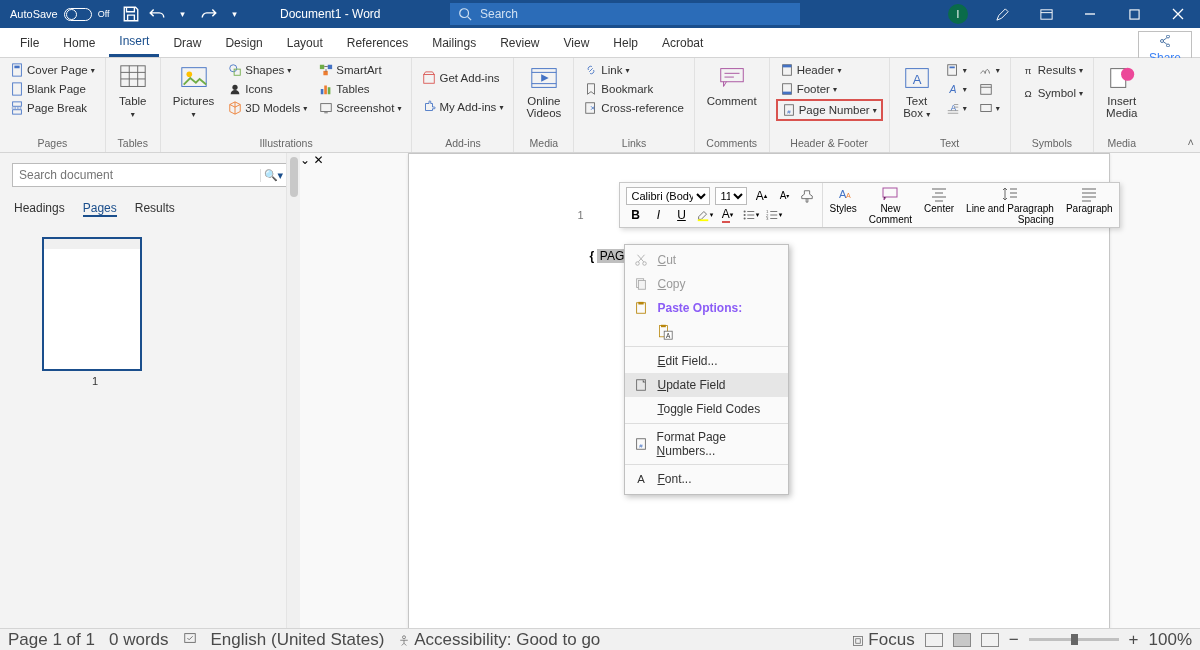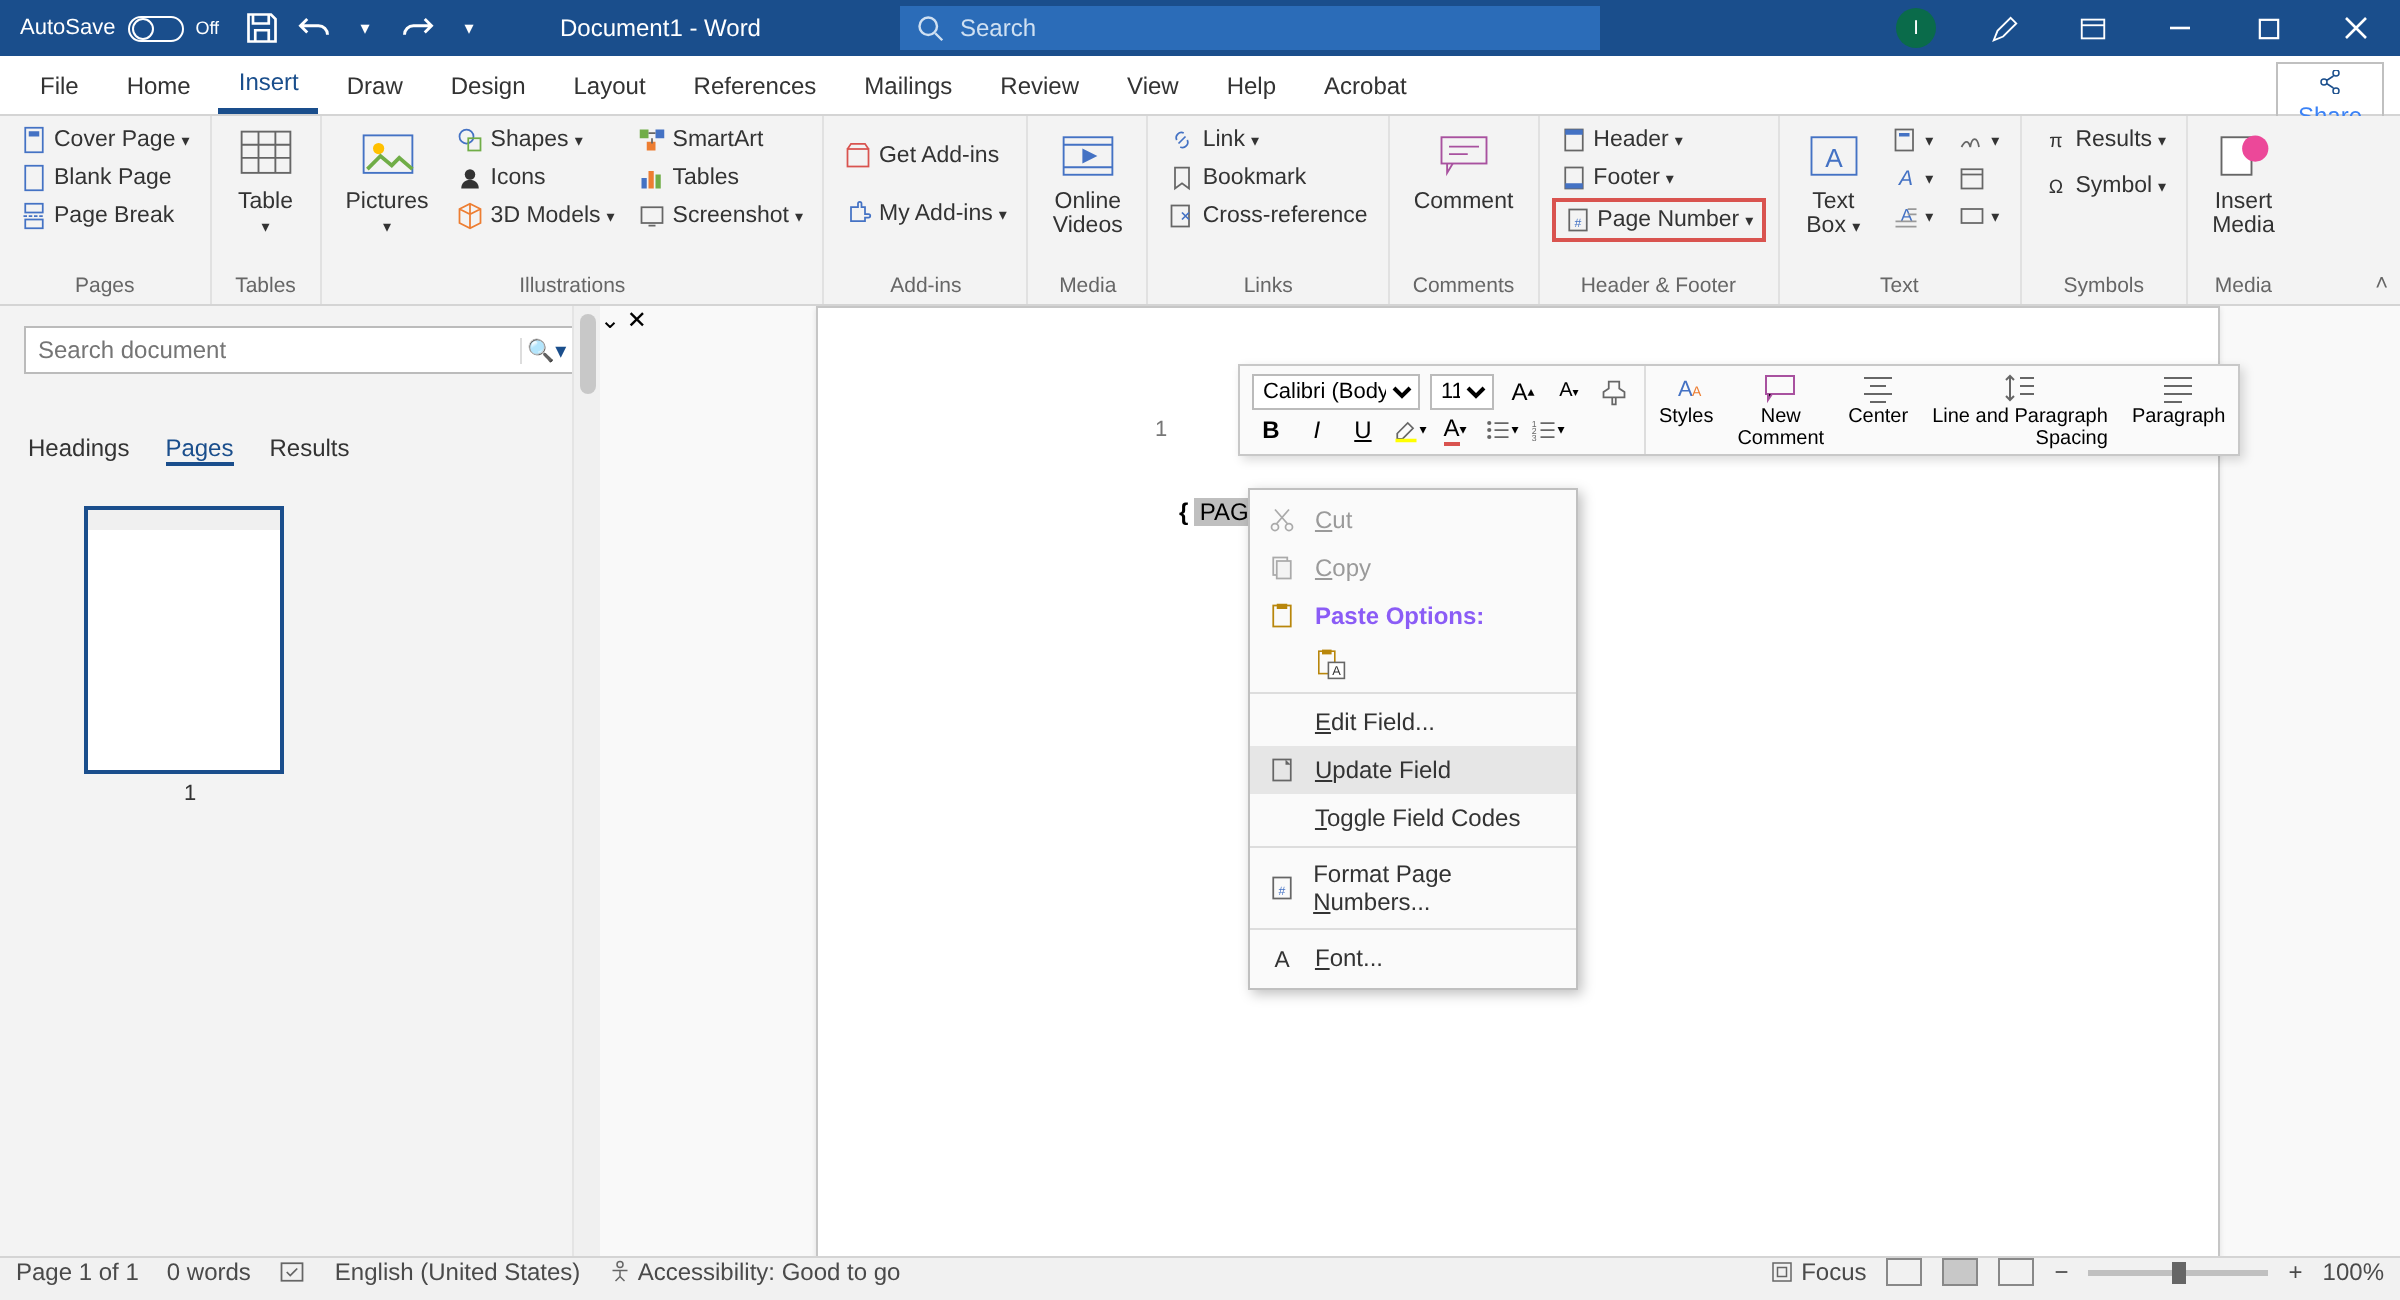--- a/index.html
+++ b/index.html
@@ -28,21 +28,21 @@
 .rbtn.big { flex-direction:column; text-align:center; width:auto; padding:2px 6px; gap:2px; }
 .rbtn.big .ic { width:30px; height:30px; }
 .ic { width:14px; height:14px; display:inline-flex; align-items:center; justify-content:center; }
 .ic svg { width:100%; height:100%; }
 .col { display:flex; flex-direction:column; gap:1px; }
 .collapse-arrow { position:absolute; right:6px; bottom:4px; font-size:11px; color:#666; cursor:pointer;}
 .pghdr-hl { border:2px solid #d9534f; }
 .workspace { position:absolute; top:153px; left:0; right:0; bottom:22px; display:flex; background:#f9f9f9; }
 .navpane { width:300px; background:#f3f3f3; border-right:1px solid #d4d4d4; padding:10px 12px; }
 .navpane h2 { font-size:18px; font-weight:400; color:#333; margin-bottom:10px; }
-.navsearch { display:flex; border:1px solid #bbb; background:#fff; height:24px; align-items:center; margin-bottom:26px;}
+.navsearch { display:flex; border:1px solid #bbb; background:#fff; height:24px; align-items:center; margin-bottom:10px;}
 .navsearch input { border:none; flex:1; padding:0 6px; font-size:12px; outline:none;}
 .navsearch .sbtn { width:26px; text-align:center; color:#1a4e8c; border-left:1px solid #ddd; font-size:11px;}
 .navtabs { display:flex; gap:18px; font-size:12px; color:#333; padding:4px 2px;}
 .navtabs .nt.active { color:#1a4e8c; border-bottom:2px solid #1a4e8c; }
 .thumb { width:100px; height:134px; border:2px solid #1a4e8c; background:#fff; margin:16px 0 0 30px; position:relative;}
 .thumb .header-bar { height:10px; background:#f0f0f0;}
 .thumb::after{content:attr(data-pg);position:absolute;bottom:-18px;left:48px;font-size:11px;color:#333;}
 .scrollstub { width:14px; background:#f0f0f0; border-left:1px solid #e4e4e4; position:absolute; left:286px; top:0; bottom:0;}
 .scrollstub .thumbbar{ width:8px; height:40px; background:#c8c8c8; margin:4px auto 0; border-radius:4px;}
 .canvas { flex:1; position:relative; background:#f9f9f9; overflow:hidden;}
@@ -59,21 +59,21 @@
 .minitool .stack { display:flex; flex-direction:column; align-items:center; padding:2px 6px; font-size:10px; cursor:pointer;}
 .minitool .stack .ic { width:18px; height:18px;}
 .ctxmenu { position:absolute; left:215px; top:90px; width:165px; background:#fafafa; border:1px solid #c0c0c0; box-shadow:2px 2px 6px rgba(0,0,0,.25); padding:3px 0;}
 .ctxmenu .mi { display:flex; align-items:center; gap:8px; padding:4px 8px 4px 8px; font-size:12px; color:#333; cursor:pointer;}
 .ctxmenu .mi.dis { color:#9a9a9a; cursor:default;}
 .ctxmenu .mi.sect { font-weight:bold; color:#8b5cf6; cursor:default;}
 .ctxmenu .mi.hover { background:#e6e6e6;}
 .ctxmenu .sep { height:1px; background:#ddd; margin:2px 0;}
 .ctxmenu .micon { width:16px; height:16px; display:flex; align-items:center; justify-content:center;}
 .ctxmenu .u { text-decoration:underline;}
-.status { position:absolute; left:0; right:0; bottom:0; height:22px; background:#f1f1f1; border-top:1px solid #d4d4d4; display:flex; font-size:12px; color:#4a4a4a; padding:0 8px; gap:14px;}
+.status { position:absolute; left:0; right:0; bottom:0; height:22px; background:#f1f1f1; border-top:1px solid #d4d4d4; display:flex; align-items:center; font-size:17px; color:#4a4a4a; padding:0 8px; gap:14px;}
 .status .right { position:absolute; right:8px; display:flex; align-items:center; gap:10px;}
 .zoom-track { width:90px; height:3px; background:#c0c0c0; position:relative;}
 .zoom-track .zthumb{ width:7px; height:11px; background:#666; position:absolute; left:42px; top:-4px;}
 .vbtn { width:18px; height:14px; border:1px solid #888; display:inline-flex;}
 .vbtn.active{ background:#c8c8c8;}
 </style>
 </head>
 <body>
 
 <div class="titlebar">

